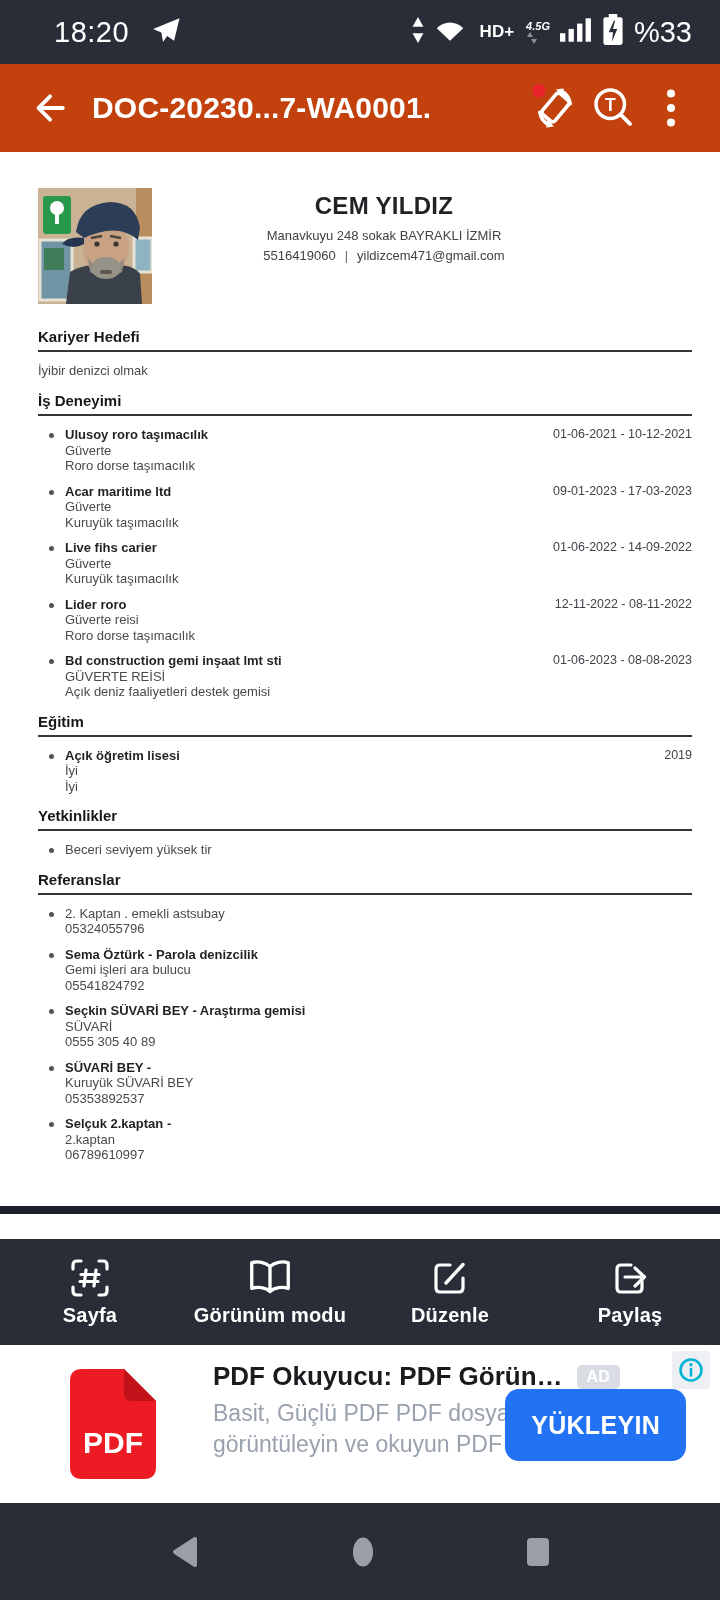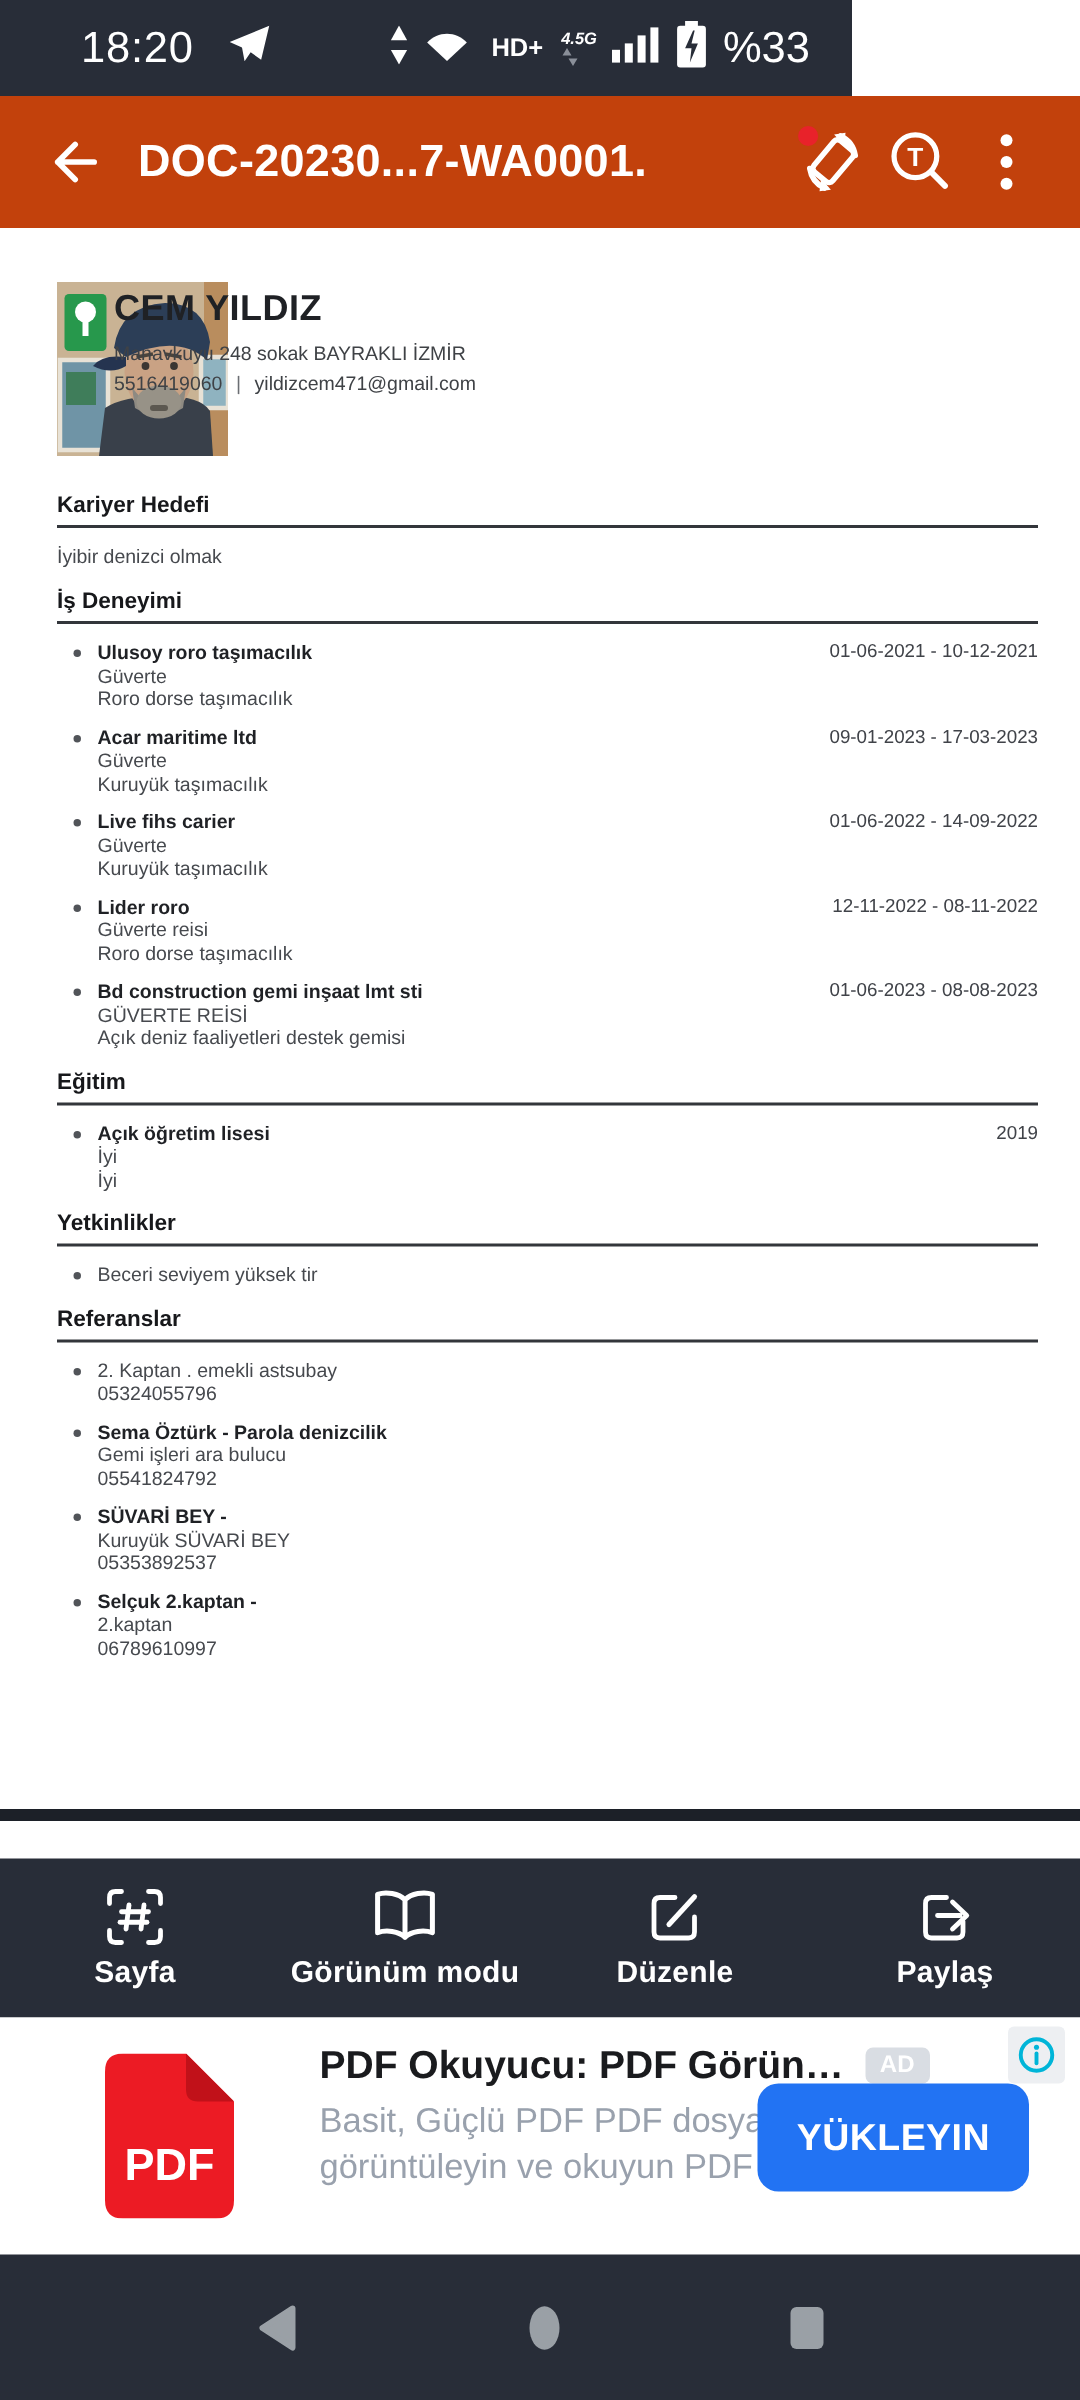--- a/index.html
+++ b/index.html
@@ -1,19 +1,19 @@
 <!DOCTYPE html>
 <html><head>
 <meta charset="utf-8">
 <style>
   html,body{margin:0;padding:0;background:#000;}
   .screen{position:relative;width:720px;height:1600px;background:#fff;overflow:hidden;
           font-family:"Liberation Sans","DejaVu Sans",sans-serif;}
   
-  .status-bar{position:absolute;top:0;left:0;width:568px;height:64px;background:#282d38;
+  .status-bar{position:absolute;top:0;left:0;width:720px;height:64px;background:#282d38;
               display:flex;align-items:center;justify-content:space-between;
               padding:0 28px 0 54px;box-sizing:border-box;color:#fff;}
   .sb-left{display:flex;align-items:center;gap:22px;}
   .sb-time{font-size:29px;font-weight:500;letter-spacing:.5px;}
   .sb-right{display:flex;align-items:center;gap:10px;}
   .sb-net{display:flex;flex-direction:column;align-items:flex-start;line-height:1;margin-left:2px;font-style:italic;}
   .sb-net-label{font-size:11px;font-weight:700;}
   .sb-hd{font-size:17px;font-weight:700;margin-left:4px;}
   .sb-batt-text{font-size:29px;font-weight:500;}
   
@@ -21,21 +21,21 @@
            display:flex;align-items:center;padding:0 20px 0 26px;box-sizing:border-box;color:#fff;}
   .ab-back{width:44px;height:44px;display:flex;align-items:center;justify-content:center;background:none;border:none;padding:0;cursor:pointer;}
   .ab-title{font-size:30px;font-weight:600;letter-spacing:.2px;margin-left:22px;flex:1;
             white-space:nowrap;overflow:hidden;color:#fff;}
   .ab-action{width:58px;height:56px;display:flex;align-items:center;justify-content:center;background:none;border:none;padding:0;cursor:pointer;}
   
   .page{position:absolute;top:152px;left:0;width:720px;height:1054px;background:#fff;
         padding:0 28px 0 38px;box-sizing:border-box;overflow:hidden;color:#46494e;}
   .cv-header{position:relative;height:163px;}
   .photo{position:absolute;left:0;top:36px;width:114px;height:116px;overflow:hidden;}
-  .head-center{position:absolute;left:0;right:0;top:40px;padding-left:38px;}
+  .head-center{position:absolute;left:0;right:0;top:40px;text-align:center;padding-left:38px;}
   .cv-name{font-size:24px;font-weight:700;color:#1f2125;letter-spacing:.3px;}
   .cv-address{margin-top:8px;font-size:13px;color:#3f4246;}
   .cv-contact{margin-top:5px;font-size:13px;color:#3f4246;}
   .sep{margin:0 9px;color:#6b6e73;}
   h2.sec{font-size:15px;font-weight:700;color:#17181b;margin:13px 0 11px;
          padding-bottom:5px;border-bottom:2px solid #33363b;}
   .plain{font-size:13px;line-height:16px;margin:0 0 3px 0;color:#46494e;}
   .entry{position:relative;padding-left:27px;margin-bottom:10px;font-size:13px;line-height:15.5px;}
   .entry::before{content:"";position:absolute;left:11px;top:6px;width:5px;height:5px;border-radius:50%;background:#515459;}
   .e-title{font-weight:700;color:#1f2125;}
@@ -240,20 +240,25 @@
     <div class="entry">
       <div>2. Kaptan . emekli astsubay</div>
       <div>05324055796</div>
     </div>
     <div class="entry">
       <div class="e-title">Sema Öztürk - Parola denizcilik</div>
       <div>Gemi işleri ara bulucu</div>
       <div>05541824792</div>
     </div>
     <div class="entry">
+      <div class="e-title">Seçkin SÜVARİ BEY - Araştırma gemisi</div>
+      <div>SÜVARİ</div>
+      <div>0555 305 40 89</div>
+    </div>
+    <div class="entry">
       <div class="e-title">SÜVARİ BEY -</div>
       <div>Kuruyük SÜVARİ BEY</div>
       <div>05353892537</div>
     </div>
     <div class="entry">
       <div class="e-title">Selçuk 2.kaptan -</div>
       <div>2.kaptan</div>
       <div>06789610997</div>
     </div>
   </div>

